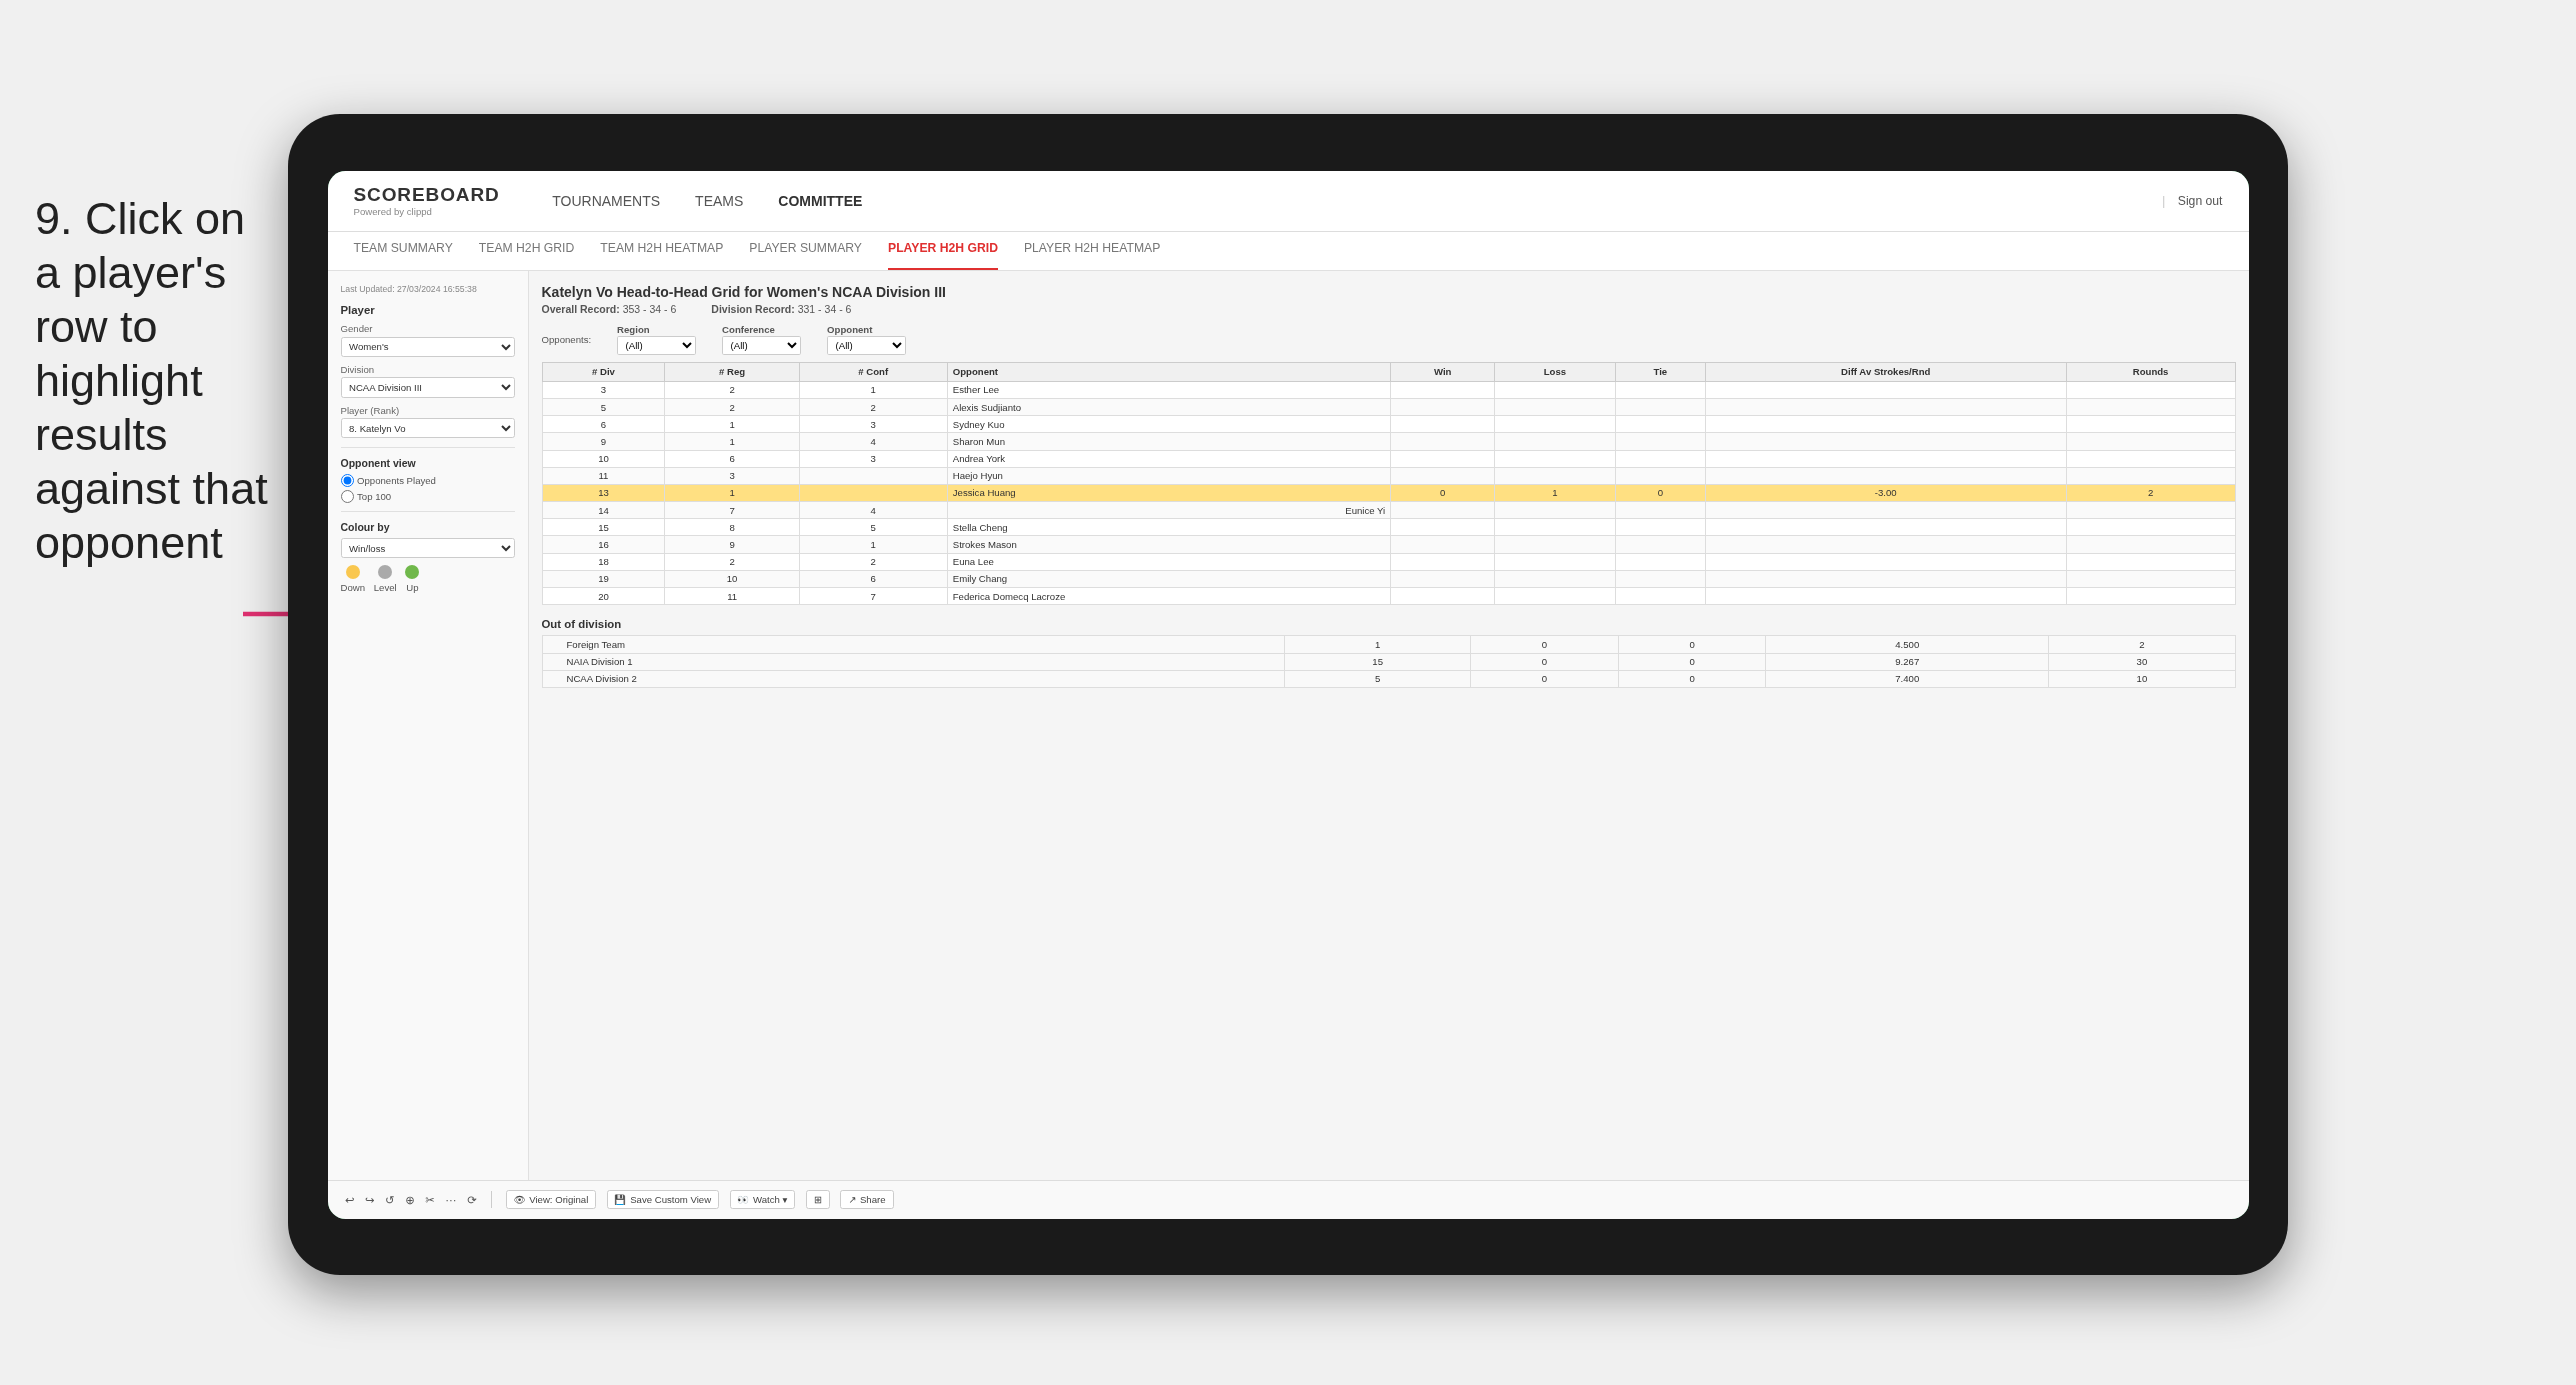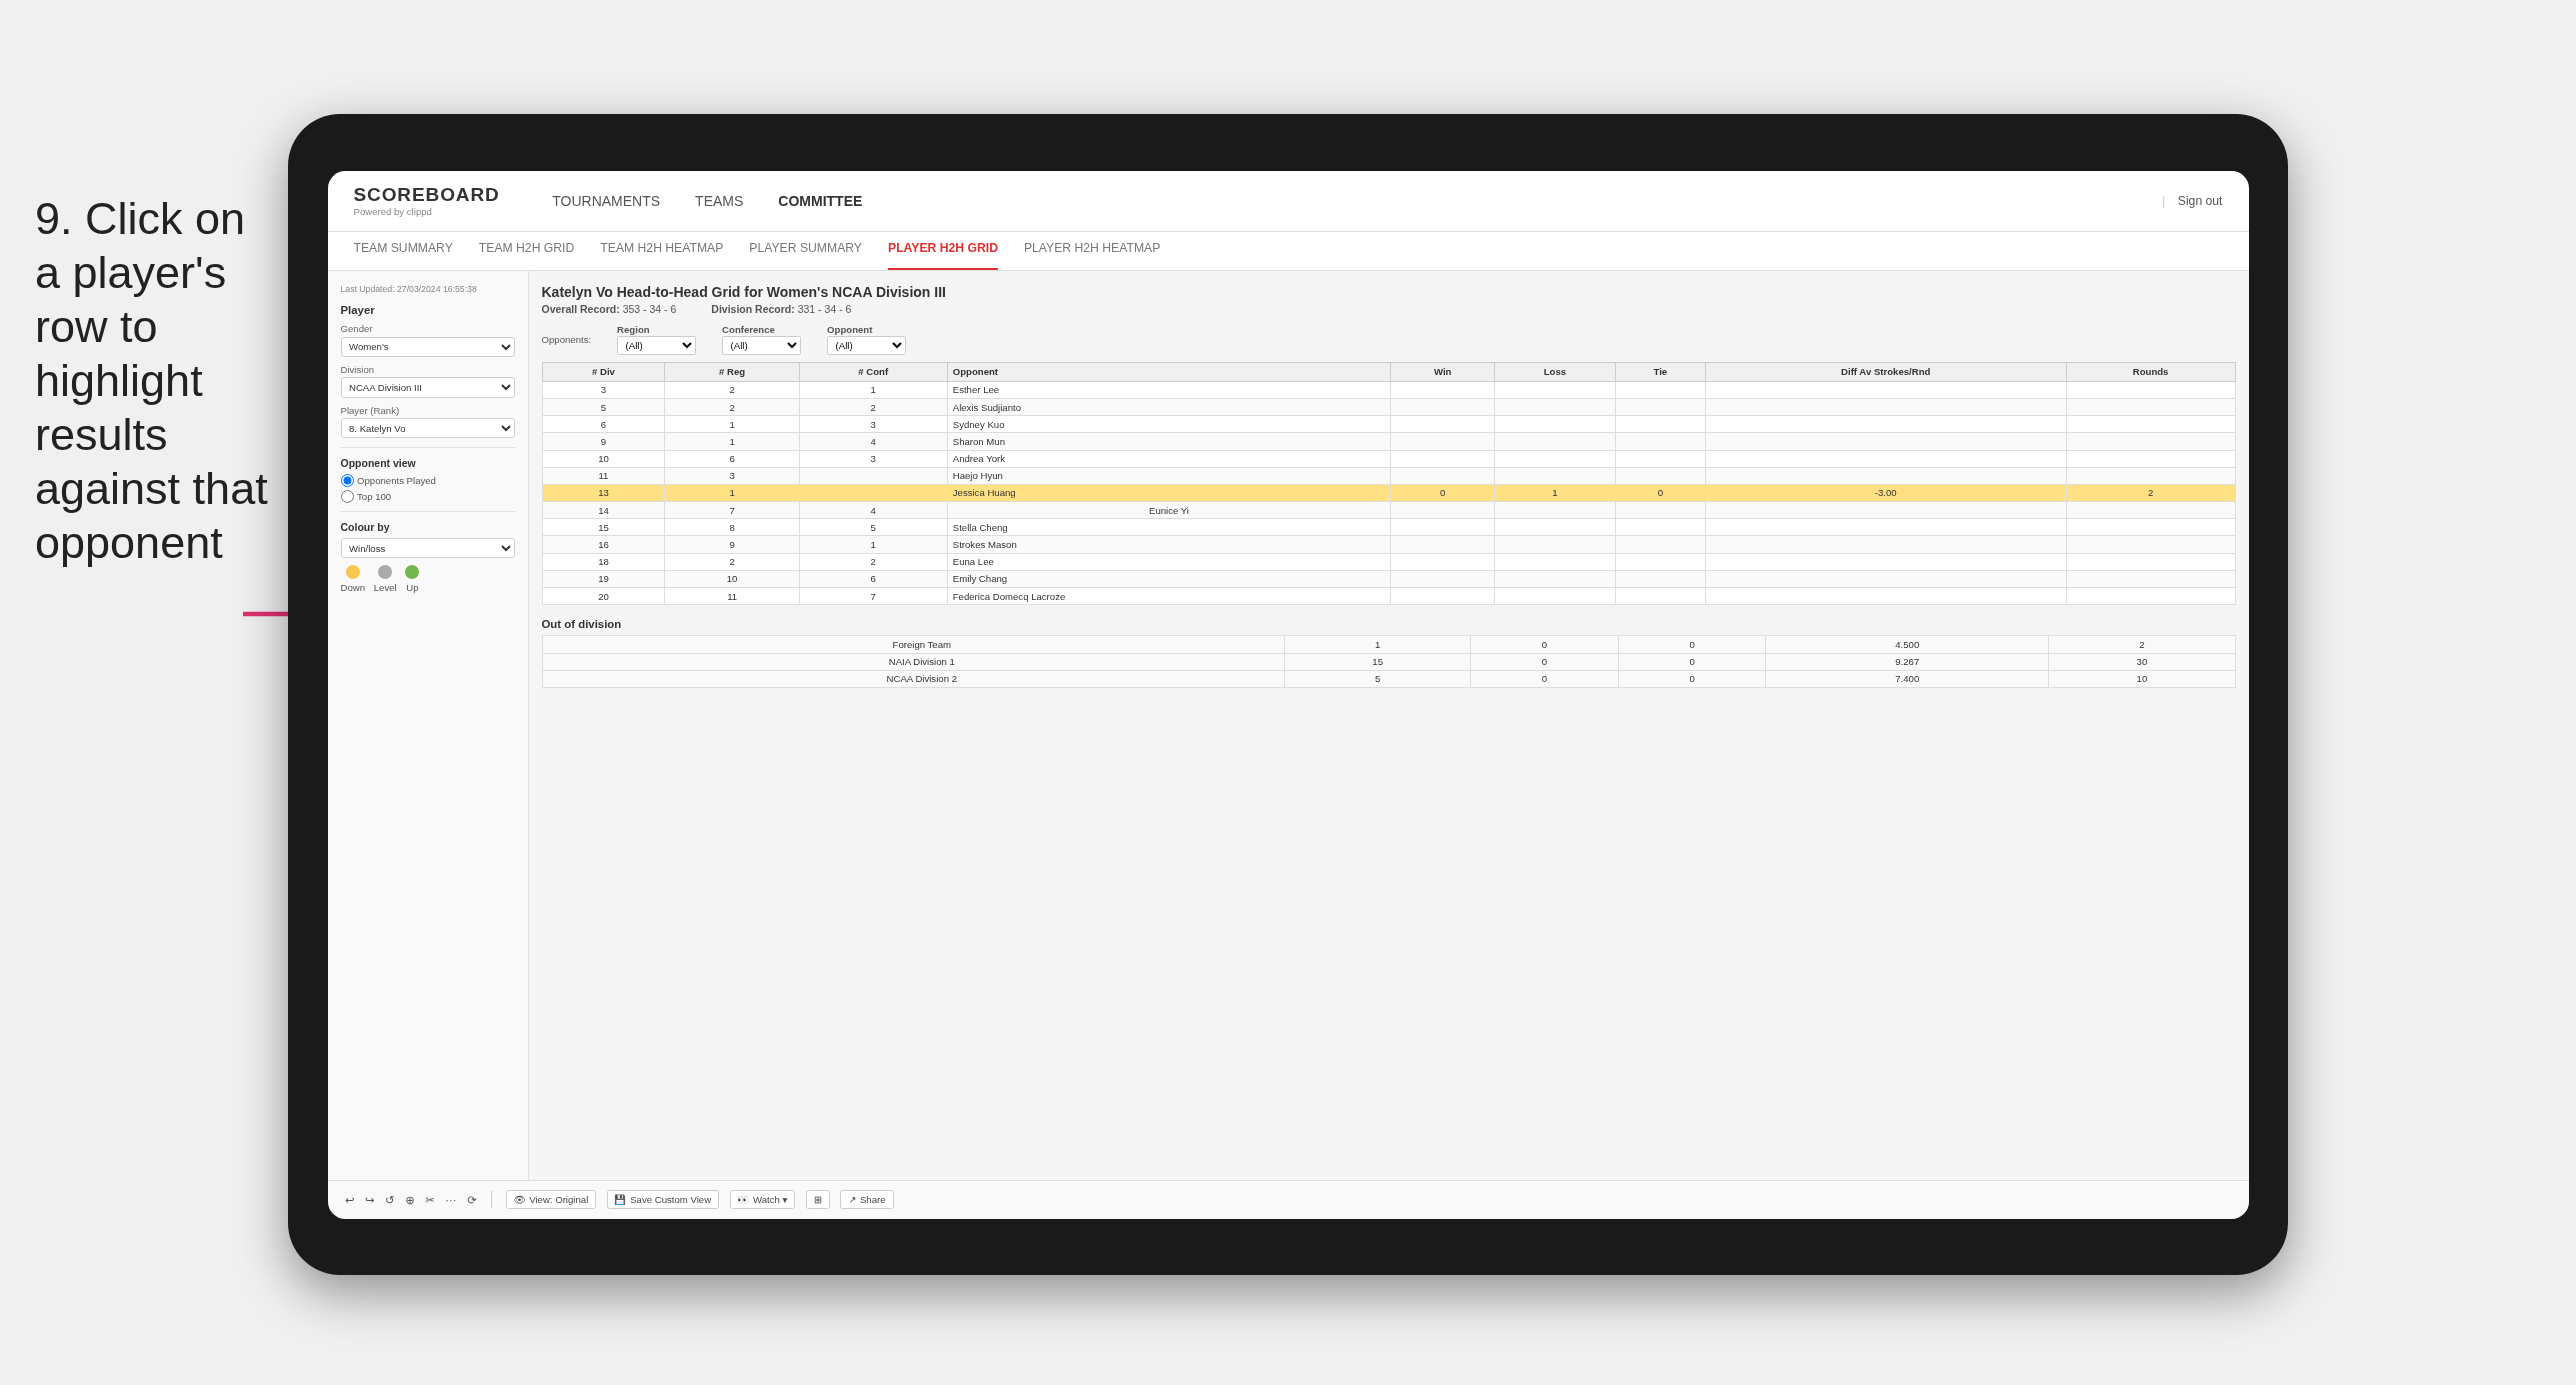--- a/index.html
+++ b/index.html
@@ -321,21 +321,21 @@
       width: 100%;
     }
 
     .ood-table td {
       border: 0.9px solid #ddd;
       padding: 2.6px 7px;
       color: #333;
     }
 
     .ood-table td.name-cell {
-      text-align: center;
+      text-align: left;
       padding-left: 24px;
     }
 
     .ood-table td.num-cell {
       text-align: center;
     }
 
     .ood-light { background: #f9f9f9; }
 
     
@@ -597,21 +597,21 @@
                   <td style="text-align: center; background-color: rgb(255, 224, 130);">0</td>
                   <td style="text-align: center; background-color: rgb(255, 224, 130);">1</td>
                   <td style="text-align: center; background-color: rgb(255, 224, 130);">0</td>
                   <td style="text-align: center; background-color: rgb(255, 224, 130);">-3.00</td>
                   <td style="text-align: center; background-color: rgb(255, 224, 130);">2</td>
                 </tr>
                 <tr>
                   <td style="text-align: center; background-color: rgb(250, 250, 250);">14</td>
                   <td style="text-align: center; background-color: rgb(250, 250, 250);">7</td>
                   <td style="text-align: center; background-color: rgb(250, 250, 250);">4</td>
-                  <td style="text-align: center; background-color: rgb(250, 250, 250);">Eunice Yi</td>
+                  <td style="text-align: right; background-color: rgb(250, 250, 250);">Eunice Yi</td>
                   <td style="text-align: center; background-color: rgb(250, 250, 250);"></td>
                   <td style="text-align: center; background-color: rgb(250, 250, 250);"></td>
                   <td style="text-align: center; background-color: rgb(250, 250, 250);"></td>
                   <td style="text-align: center; background-color: rgb(250, 250, 250);"></td>
                   <td style="text-align: center; background-color: rgb(250, 250, 250);"></td>
                 </tr>
                 <tr>
                   <td style="text-align: center; background-color: rgb(255, 255, 255);">15</td>
                   <td style="text-align: center; background-color: rgb(255, 255, 255);">8</td>
                   <td style="text-align: center; background-color: rgb(255, 255, 255);">5</td>

